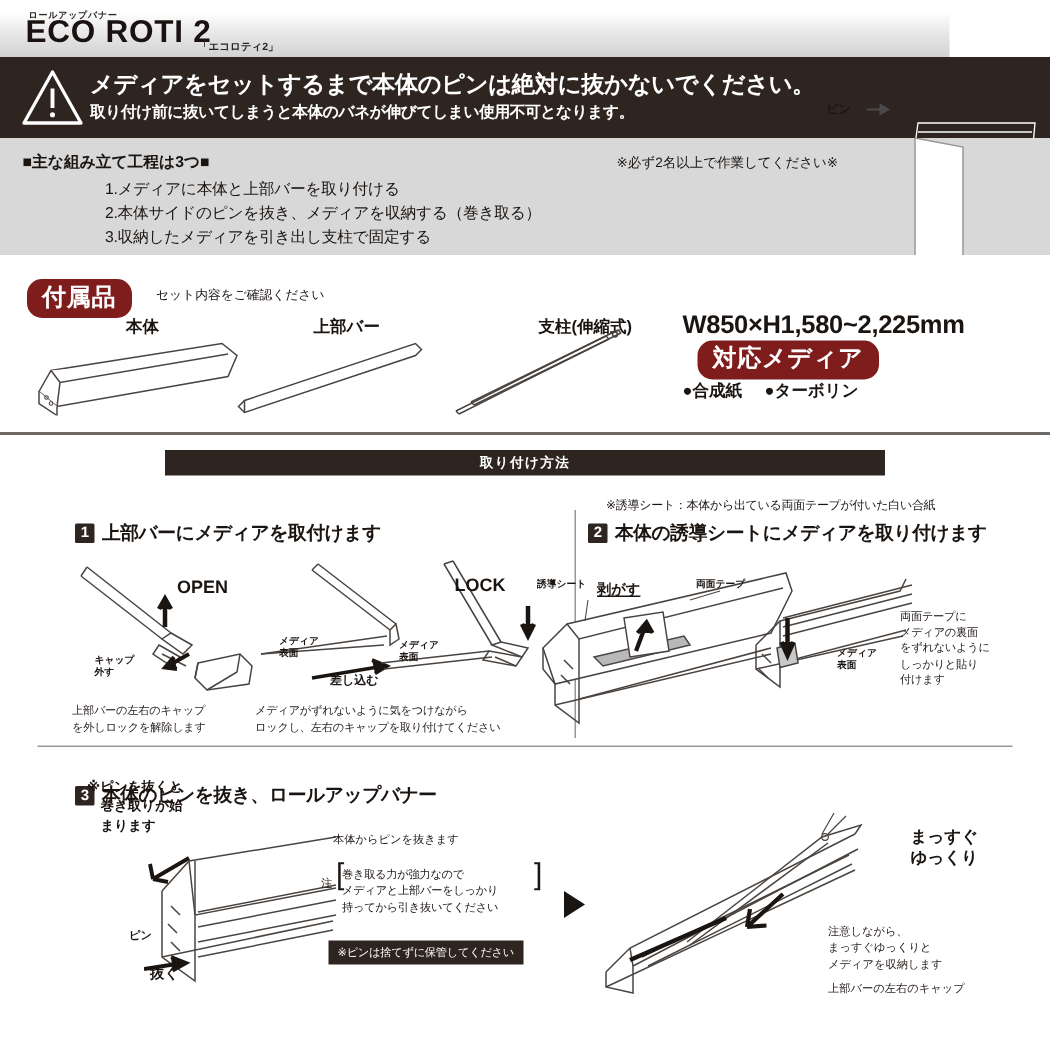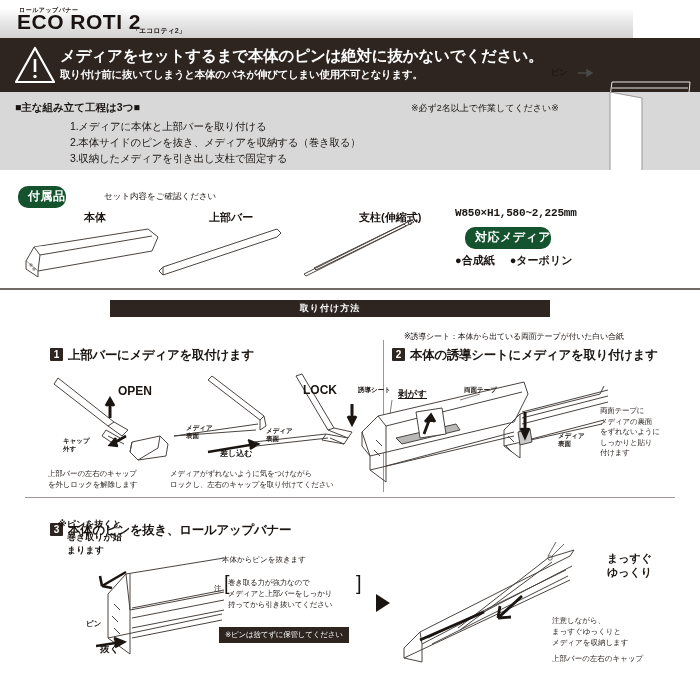--- a/index.html
+++ b/index.html
@@ -71,47 +71,47 @@
   .sum-list{position:absolute;left:70px;top:26px;}
   .sum-list div{font-size:10.5px;color:#1b1512;line-height:16px;letter-spacing:-0.2px;}
   .sum-stand{position:absolute;left:604px;top:92px;width:42px;height:132px;}
 
   
   .parts{
     position:absolute;left:0;top:170px;width:700px;height:118px;
     background:#ffffff;
   }
   .pill{
-    display:inline-block;background:#14532d;color:#ffffff;
-    border-radius:10px;padding:2px 0 3px 10px;
-    font-size:12px;font-weight:bold;letter-spacing:0.5px;
+    display:inline-block;background:#7f1d1d;color:#ffffff;
+    border-radius:10px;padding:2px 10px 3px 10px;
+    font-size:16px;font-weight:bold;letter-spacing:0.5px;
   }
   .parts-pill{position:absolute;left:18px;top:16px;}
   .parts-note{position:absolute;left:104px;top:21px;font-size:8.5px;color:#1b1512;}
   .p-lbl{position:absolute;font-size:11px;font-weight:bold;color:#1b1512;}
   .p1-lbl{left:84px;top:40px;}
   .p2-lbl{left:209px;top:40px;}
   .p3-lbl{left:316px;top:40px;margin-left:43px;}
   .p1-art{position:absolute;left:22px;top:55px;width:140px;height:52px;}
   .p2-art{position:absolute;left:155px;top:55px;width:130px;height:52px;}
   .p3-art{position:absolute;left:300px;top:48px;width:120px;height:60px;}
 
   .spec-pill{position:absolute;left:455px;top:13px;}
-  .spec-val{position:absolute;left:455px;top:37px;font-size:11px;font-weight:bold;color:#1b1512;letter-spacing:-0.2px;font-family:Liberation Mono, monospace;}
+  .spec-val{position:absolute;left:455px;top:37px;font-size:17px;font-weight:bold;color:#1b1512;letter-spacing:-0.2px;}
   .media-pill{position:absolute;left:455px;top:57px;margin-left:10px;}
   .media-val{position:absolute;left:455px;top:83px;font-size:11px;font-weight:bold;color:#1b1512;}
   .media-val span{margin-right:12px;}
 
   .divider{
     position:absolute;left:0;width:700px;height:2px;background:#6f6a66;
   }
 
   
   .inst-bar{
-    position:absolute;left:110px;top:300px;width:440px;height:17px;
+    position:absolute;left:110px;top:300px;width:480px;height:17px;
     background:#2e2521;
     display:flex;align-items:center;justify-content:center;
   }
   .inst-bar span{color:#fff;font-size:9px;font-weight:bold;letter-spacing:1px;}
 
   .step-h{position:absolute;font-size:12.5px;font-weight:bold;color:#1b1512;letter-spacing:-0.3px;}
   .num{
     display:inline-block;background:#2e2521;color:#fff;
     width:13px;height:13px;line-height:13px;text-align:center;
     font-size:10px;font-weight:bold;border-radius:1px;margin-right:5px;

